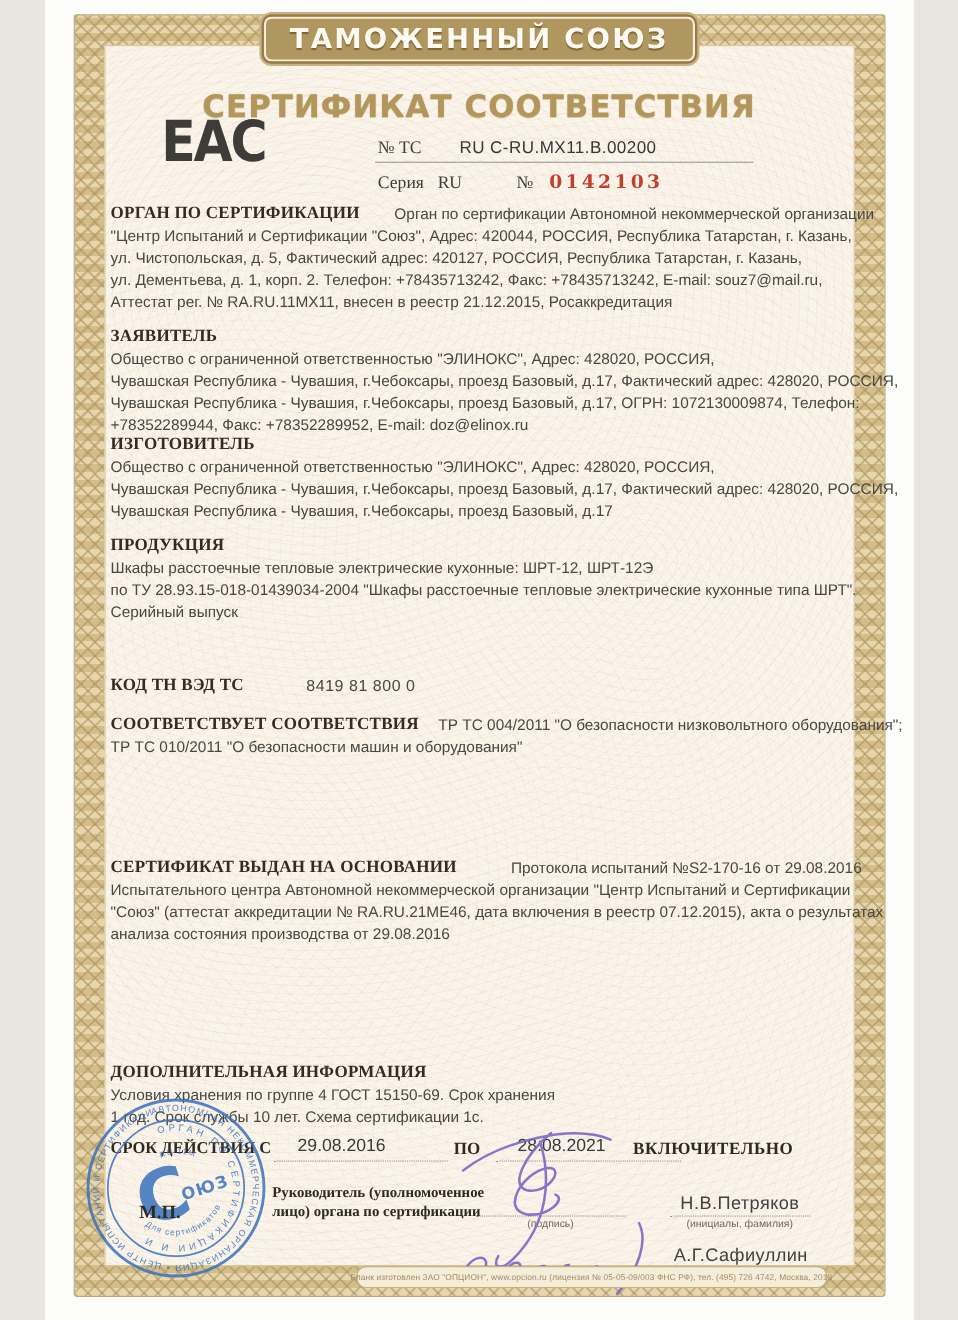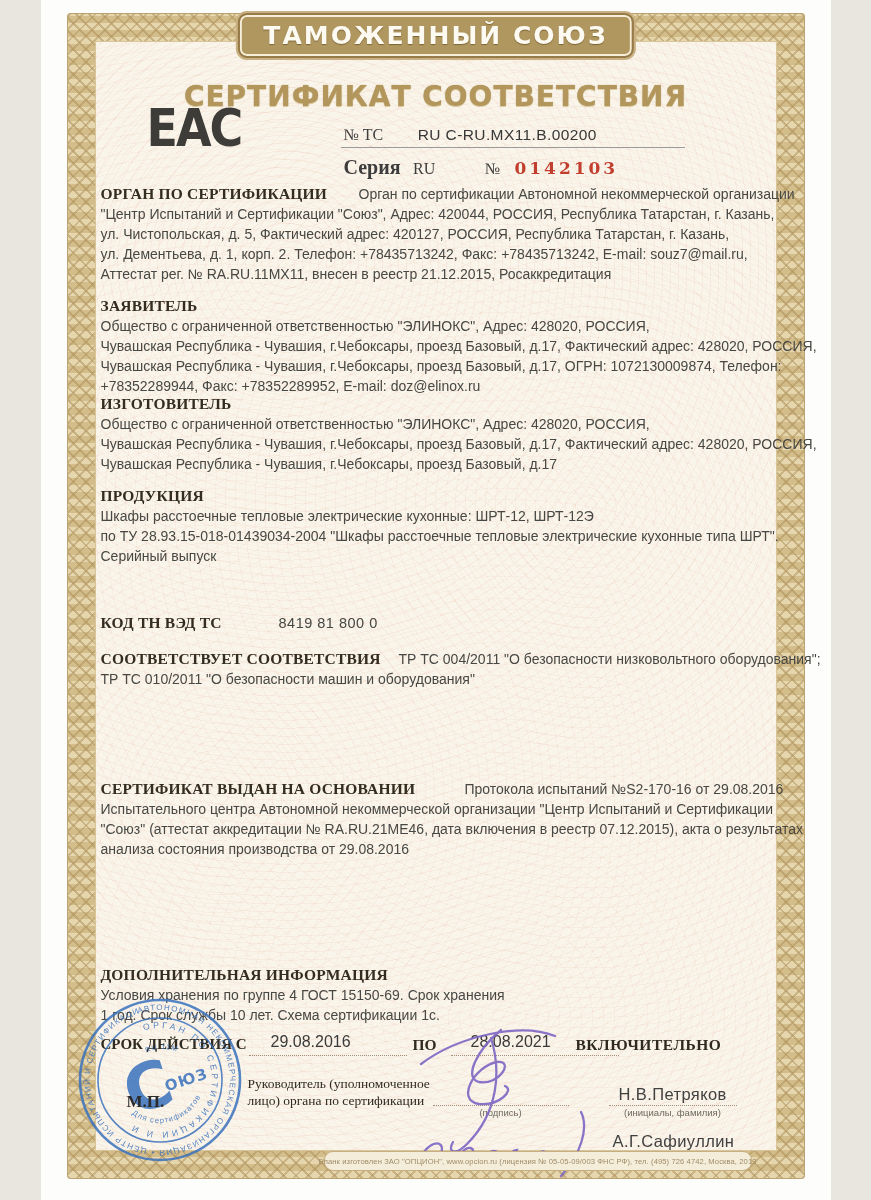--- a/index.html
+++ b/index.html
@@ -27,21 +27,21 @@
   .eac{position:absolute;left:106px;top:98px;z-index:4;font-family:"DejaVu Sans",sans-serif;font-weight:bold;
     font-size:46px;color:#3d3c38;letter-spacing:-2px;transform:scaleY(1.12);transform-origin:top left;}
   .doc-title{position:absolute;top:80px;left:0;width:100%;text-align:center;z-index:4;
     font-family:"DejaVu Sans",sans-serif;font-weight:bold;font-size:28px;letter-spacing:1px;
     color:#b2965c;text-shadow:0 1px 0 #dbcba2, 0 0 1px #9b8149;}
   .row-certno{position:absolute;top:126px;left:303px;z-index:4;white-space:nowrap;}
   .row-certno .lab{font-family:"Liberation Serif",serif;font-size:16px;color:#3f3f3f;}
   .row-certno .val{font-size:15.5px;color:#373737;margin-left:30px;letter-spacing:.4px;}
   .certno-line{position:absolute;top:147px;left:300px;width:344px;border-bottom:1.4px solid #9a9a98;z-index:4;}
   .row-series{position:absolute;top:156px;left:303px;z-index:4;white-space:nowrap;}
-  .row-series .lab{font-family:"Liberation Serif",serif;font-size:20px;color:#3c3c3c;font-weight:bold;}
+  .row-series .lab{font-family:"Liberation Serif",serif;font-size:16px;color:#3c3c3c;}
   .row-series .reg{font-family:"Liberation Serif",serif;font-size:16px;color:#3c3c3c;margin-left:8px;}
   .row-series .num-sign{font-family:"Liberation Serif",serif;font-size:16px;color:#3c3c3c;margin-left:45px;}
   .row-series .serial{font-family:"DejaVu Serif",serif;font-weight:bold;font-size:17px;color:#c23f2e;
     letter-spacing:3px;margin-left:10px;}
   
   .sec{position:absolute;left:60px;width:756px;margin:0;z-index:3;font-size:14px;line-height:20px;color:#474743;}
   .lbl{display:inline-block;font-family:"Liberation Serif",serif;font-weight:bold;font-size:15.5px;
     color:#332c1f;letter-spacing:.2px;vertical-align:top;}
   .t0{white-space:nowrap;}
   .tb{display:block;white-space:nowrap;}
@@ -49,21 +49,21 @@
   
   .serifb{font-family:"Liberation Serif",serif;font-weight:bold;color:#2e2a20;}
   .validity-label{position:absolute;left:60px;top:1036px;font-size:15px;z-index:3;}
   .v-from{position:absolute;left:230px;top:1033px;font-size:16px;color:#3a3a3a;z-index:3;}
   .v-po{position:absolute;left:372px;top:1036px;font-size:15.5px;z-index:3;}
   .v-to{position:absolute;left:430px;top:1033px;font-size:16px;color:#3a3a3a;z-index:3;}
   .v-incl{position:absolute;left:535px;top:1036px;font-size:15.5px;letter-spacing:.5px;z-index:3;}
   .dotline{position:absolute;height:1px;border-bottom:1.3px dotted #a2907a;z-index:3;}
   .mp{position:absolute;left:86px;top:1092px;font-family:"Liberation Serif",serif;font-weight:bold;
     font-size:17px;color:#2b2b2b;z-index:6;}
-  .sign-label{position:absolute;left:207px;width:200px;font-family:"Liberation Serif",serif;font-weight:normal;
+  .sign-label{position:absolute;left:207px;width:200px;font-family:"Liberation Serif",serif;font-weight:bold;
     font-size:13.5px;line-height:16.5px;color:#2e2a20;z-index:3;}
   .caption{position:absolute;font-size:9.5px;color:#6e6a60;text-align:center;z-index:3;}
   .sig-name{position:absolute;font-size:16.5px;color:#414141;letter-spacing:.4px;z-index:3;white-space:nowrap;}
   
   .stamp{position:absolute;left:34px;top:995px;width:170px;height:170px;z-index:5;opacity:.85;}
   .autograph{position:absolute;left:362px;top:1016px;width:230px;height:178px;z-index:6;}
   
   .plate{position:absolute;left:283px;top:1151px;width:426px;height:18px;z-index:6;background:#f4edda;
     border:1px solid #c6b083;border-radius:9px;display:flex;align-items:center;justify-content:center;}
   .plate span{font-size:7.6px;color:#a08b67;white-space:nowrap;letter-spacing:.1px;}

